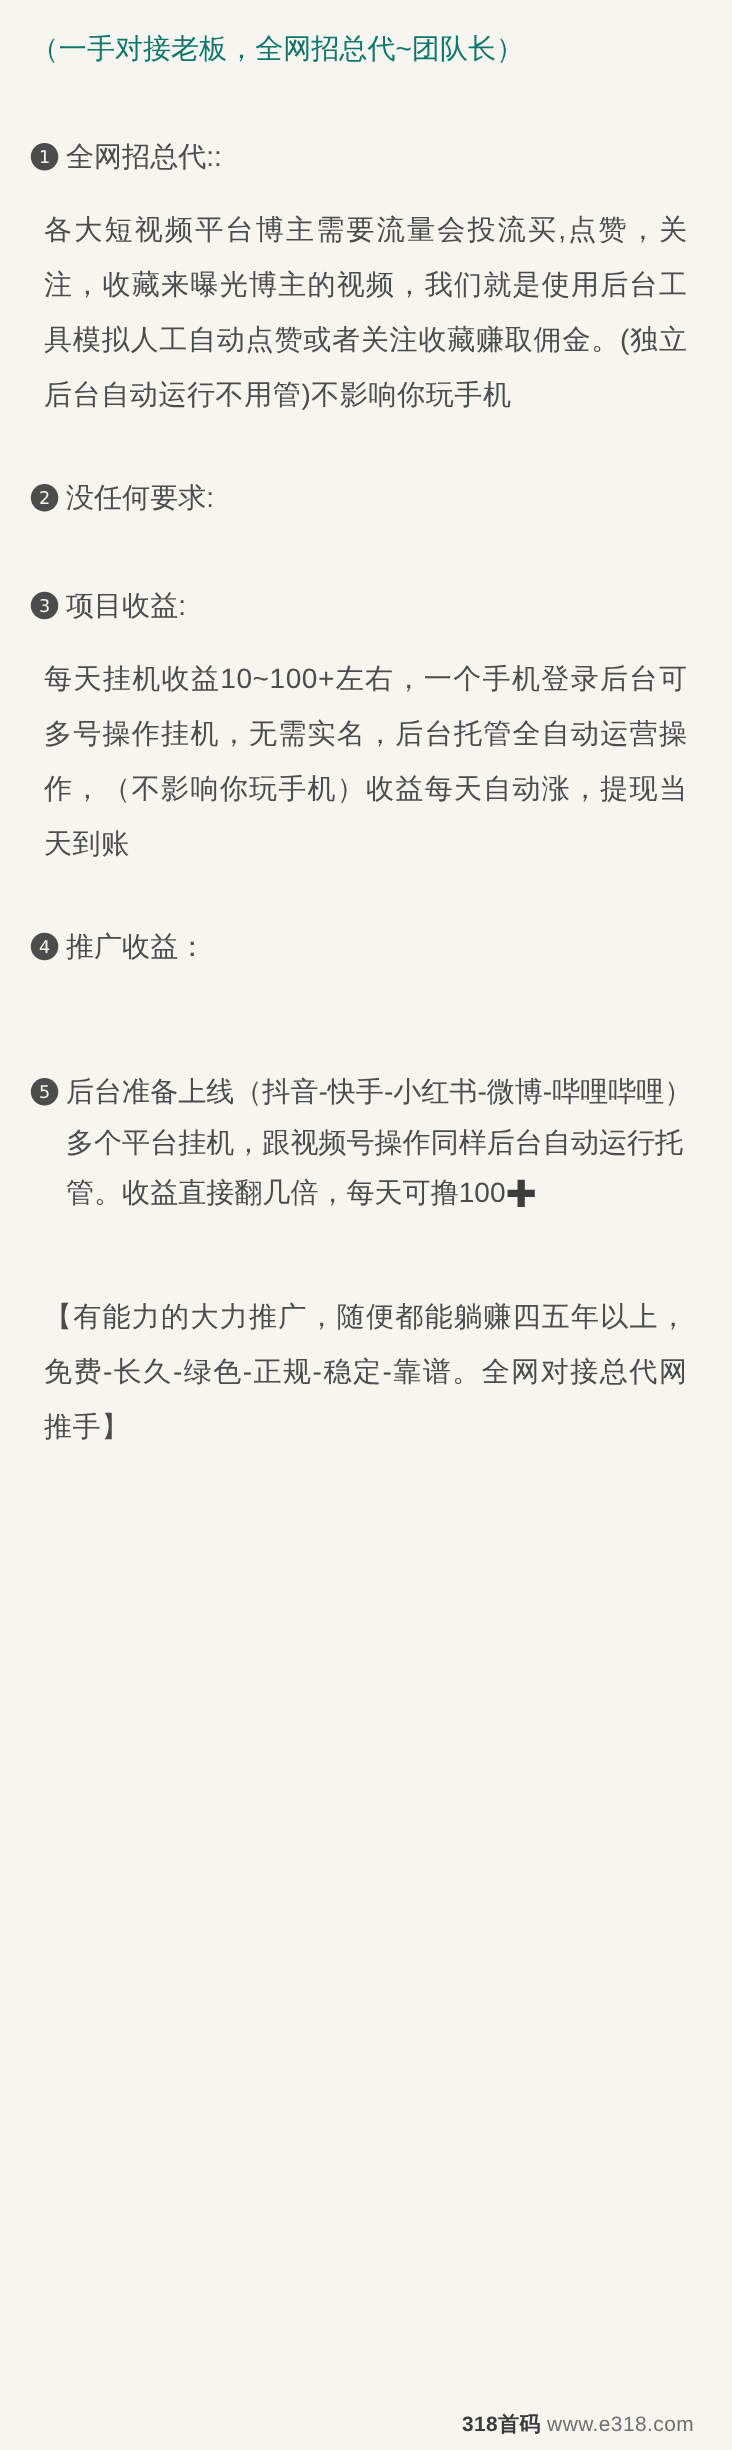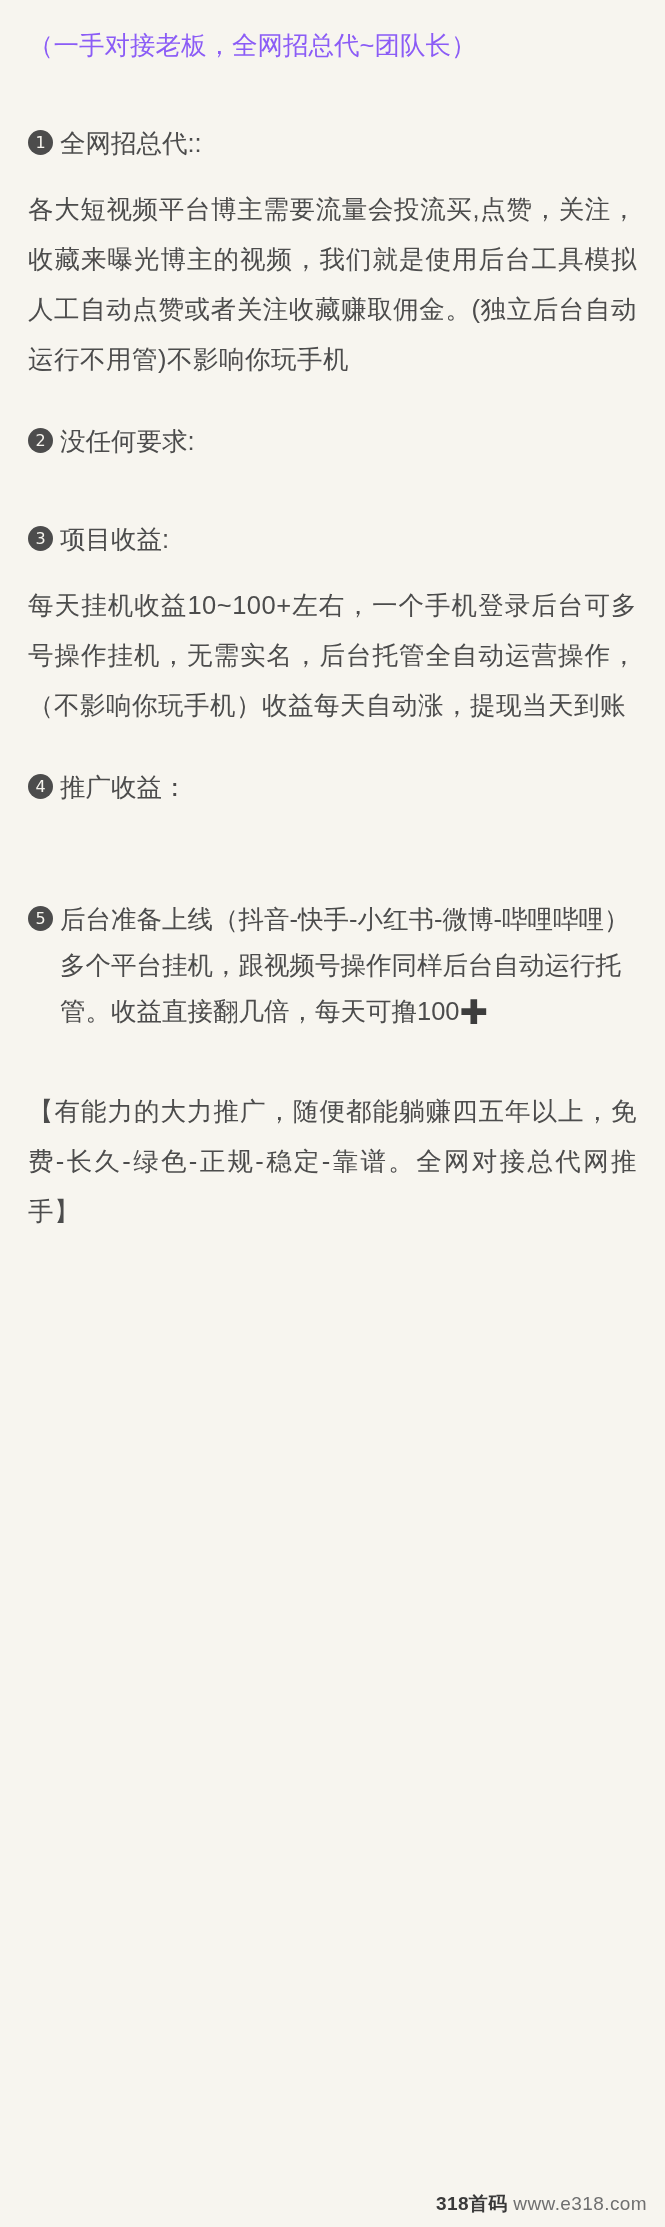--- a/index.html
+++ b/index.html
@@ -21,27 +21,27 @@
     height: 2227px;
     box-sizing: border-box;
     padding: 22px 28px 0 28px;
     background: #f7f5ef;
   }
   .para {
     font-size: 25.5px;
     line-height: 50px;
     letter-spacing: 0.5px;
     color: #4c4c4c;
-    margin: 0;
+    margin: 12px;
     text-align: justify;
   }
   .lead {
     font-size: 25.5px;
     line-height: 46px;
-    color: #8b5cf6;
+    color: #0f766e;
     margin: 0 0 52px 0;
   }
   .heading {
     font-size: 25.5px;
     line-height: 46px;
     color: #4c4c4c;
     margin: 0 0 18px 0;
     display: flex;
     align-items: flex-start;
   }
@@ -67,21 +67,21 @@
   .plus {
     font-weight: bold;
     font-size: 34px;
     line-height: 0;
     position: relative;
     top: 4px;
     color: #3d3d3d;
   }
   .watermark {
     position: absolute;
-    right: 18px;
+    right: 34px;
     bottom: 10px;
     font-size: 19px;
     color: #6f6f6f;
     font-family: "Liberation Sans", sans-serif;
     letter-spacing: 0.4px;
   }
   .watermark .wm-strong {
     color: #3a3a3a;
     font-weight: bold;
   }

